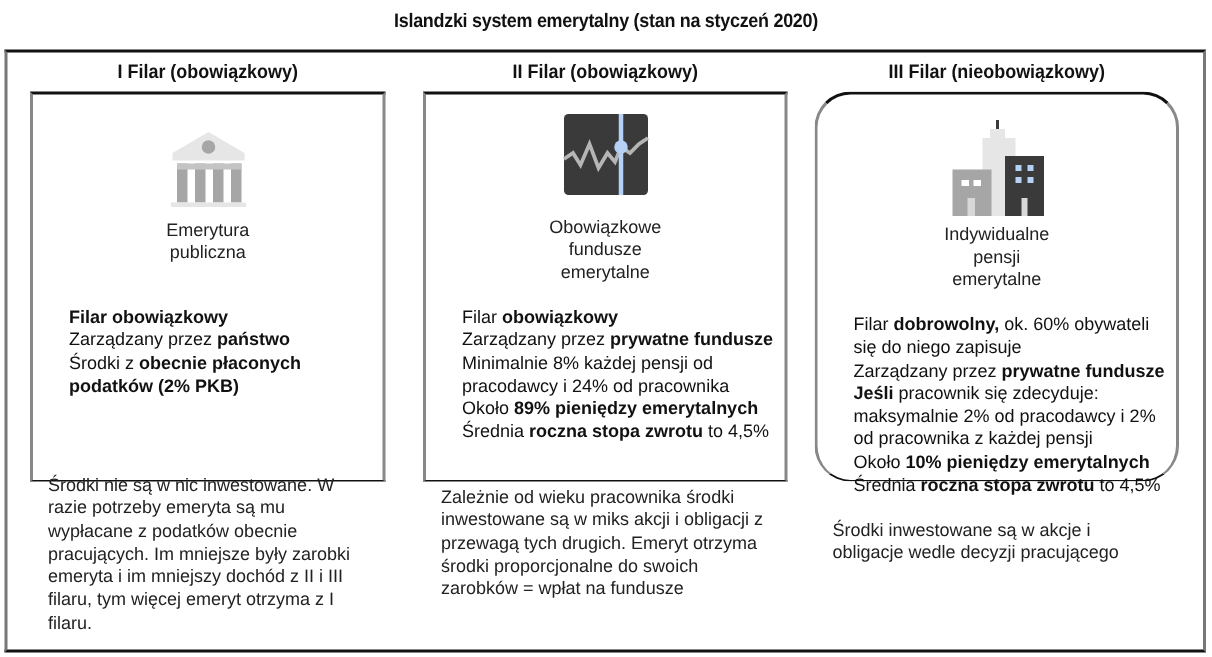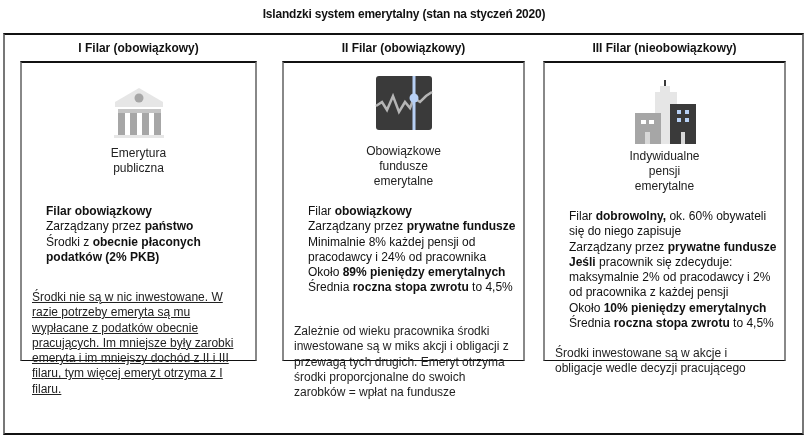--- a/index.html
+++ b/index.html
@@ -19,30 +19,30 @@
     border-right: 2px solid #777;
     border-bottom: 2px solid #111;
   }
 
   .pillar-head {
     position: absolute; top: 40px; font-size: 13px; font-weight: bold; color: #111;
     text-align: center; transform: scaleX(0.92);
   }
 
   .card {
-    position: absolute; top: 61px; height: 300px;
+    position: absolute; top: 61px; height: 260px;
     border-top: 2px solid #111;
     border-left: 2px solid #888;
     border-right: 2px solid #888;
     border-bottom: 1.5px solid #111;
     background: #fff;
   }
   #card1 { left: 20px; width: 237px; }
   #card2 { left: 282px; width: 243px; }
-  #card3 { left: 543px; width: 243px; }
+  #card3 { left: 543px; width: 243px; border-radius: 24px; }
 
   .icon-wrap { position: absolute; left: 0; right: 0; display: flex; justify-content: center; }
   .card-label {
     position: absolute; left: 0; right: 0; text-align: center;
     font-size: 12px; line-height: 15px; color: #222;
   }
 
   .facts { position: absolute; left: 24px; right: 6px; font-size: 12px; line-height: 15.3px; color: #111; }
   .facts b { font-weight: bold; }
   .desc  { position: absolute; left: 10px; right: 8px; font-size: 12px; line-height: 15.3px; color: #222; }
@@ -73,21 +73,21 @@
   </div>
   <div class="card-label" style="top:83px;">
     <div>Emerytura</div>
     <div>publiczna</div>
   </div>
   <div class="facts" style="top:141px;">
     <div><b>Filar </b><b>obowiązkowy</b></div>
     <div><span>Zarządzany przez </span><b>państwo</b></div>
     <div><span>Środki z </span><b>obecnie płaconych podatków (2% PKB)</b></div>
   </div>
-  <div class="desc" style="top:227px;text-decoration:underline;">Środki nie są w nic inwestowane. W razie potrzeby emeryta są mu wypłacane z podatków obecnie pracujących. Im mniejsze były zarobki emeryta i im mniejszy dochód z II i III filaru, tym więcej emeryt otrzyma z I filaru.</div>
+  <div class="desc" style="top:253px;">Środki nie są w nic inwestowane. W razie potrzeby emeryta są mu wypłacane z podatków obecnie pracujących. Im mniejsze były zarobki emeryta i im mniejszy dochód z II i III filaru, tym więcej emeryt otrzyma z I filaru.</div>
 </div>
 
 <div class="card" id="card2">
   <div class="icon-wrap" style="top:11px;">
     <svg width="60" height="58" viewBox="0 0 60 58">
       <rect x="2" y="2" width="56" height="54" rx="3" fill="#3a3a3a"></rect>
       <polyline points="2,32 8,28 13,36 19,22 25,38 31,28 36,34 40,24 46,28 52,22 58,18" fill="none" stroke="#b5b5b5" stroke-width="2.5"></polyline>
       <rect x="38.5" y="2" width="3" height="54" fill="#b7d0f5"></rect>
       <circle cx="40" cy="24" r="4.5" fill="#b7d0f5"></circle>
     </svg>

